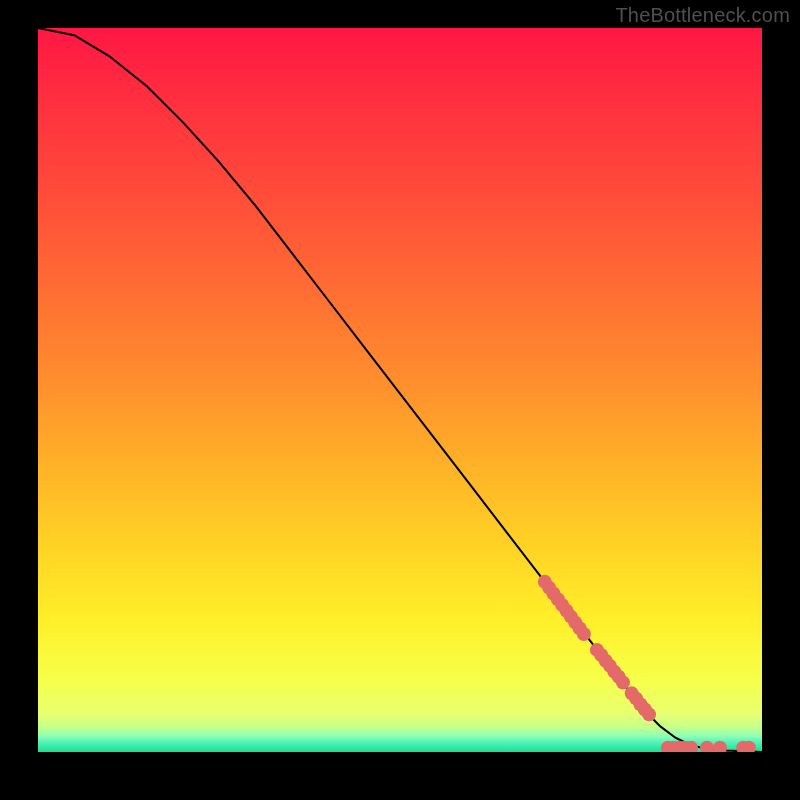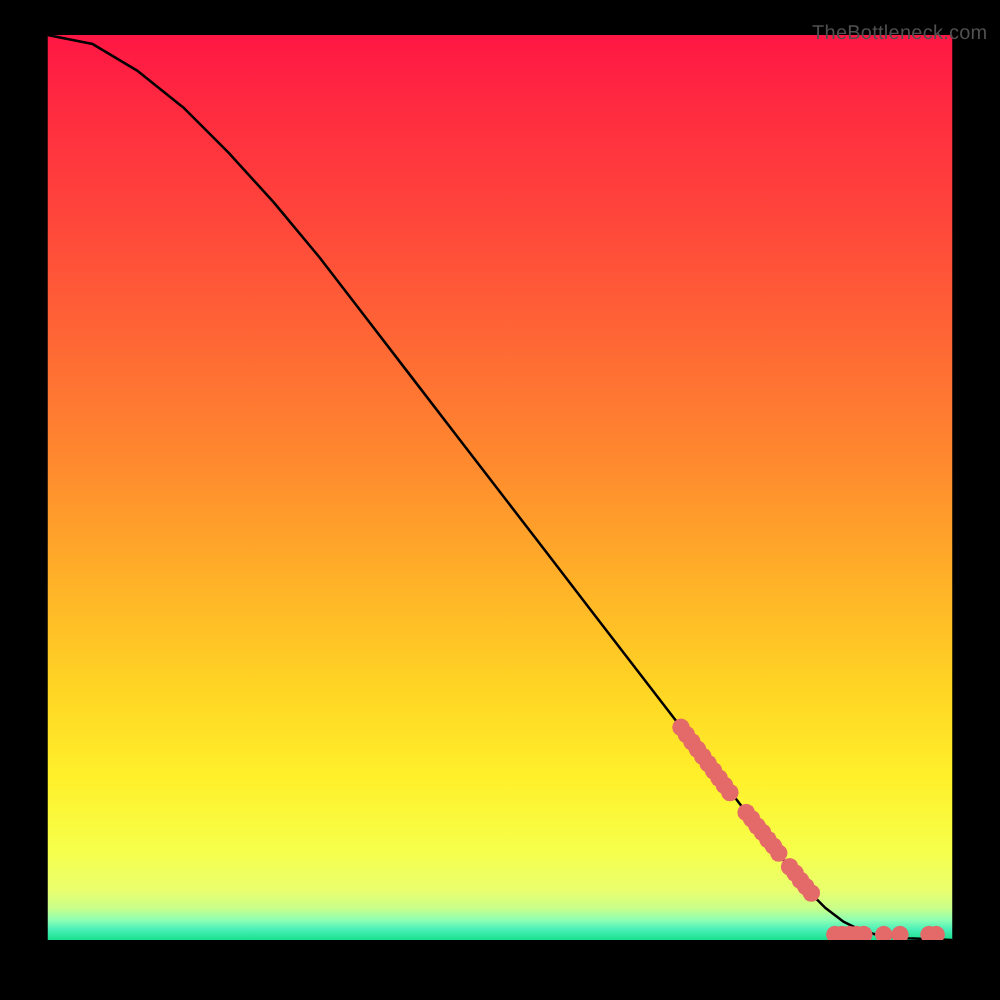--- a/index.html
+++ b/index.html
@@ -11,24 +11,24 @@
     font-family: Arial, Helvetica, sans-serif;
     overflow: hidden;
   }
   .stage {
     position: relative;
     width: 800px;
     height: 800px;
   }
   .watermark {
     position: absolute;
-    top: 18px;
+    top: 4px;
     right: 10px;
     color: #505050;
-    font-size: 16px;
+    font-size: 20px;
     font-weight: 500;
     letter-spacing: 0.2px;
     z-index: 5;
   }
   .plot {
     position: absolute;
     left: 38px;
     top: 28px;
     width: 724px;
     height: 724px;

